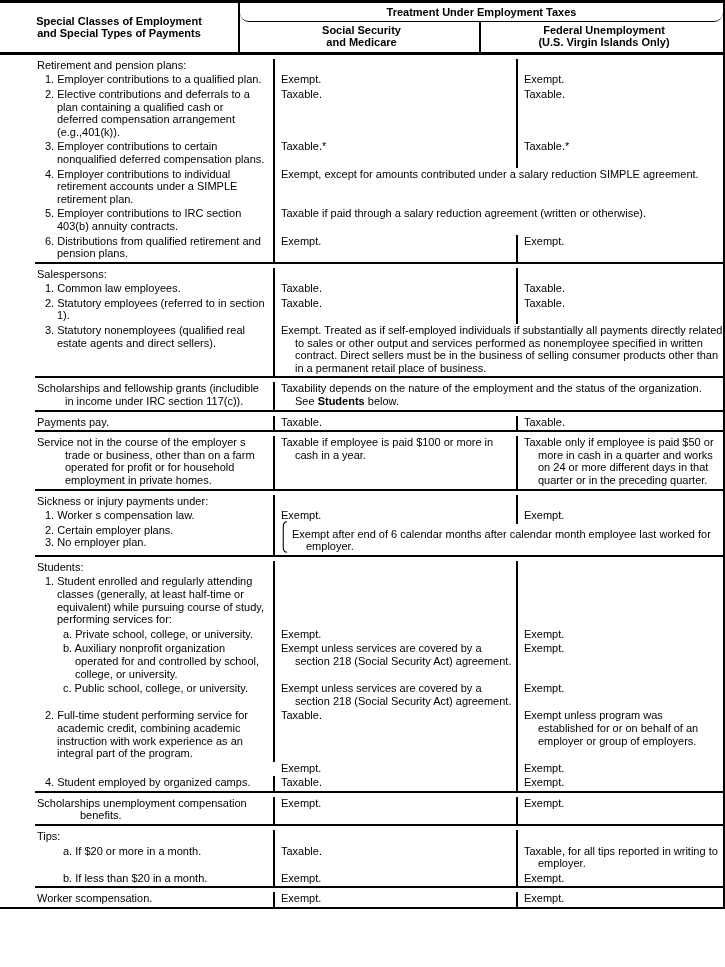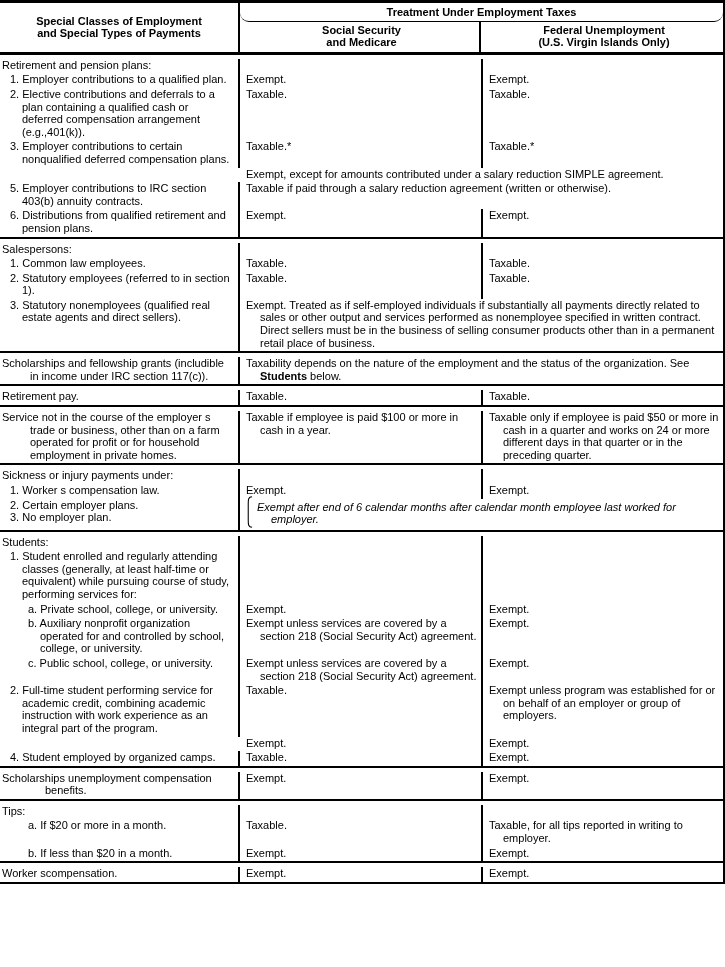--- a/index.html
+++ b/index.html
@@ -41,35 +41,36 @@
     text-align:center;white-space:pre-line;
     padding:2px 0 3px 4px;min-height:28px;box-sizing:border-box;
   }
   .hc2{border-right:2px solid #000;}
   
   #tbody{border-right:2px solid #000;border-bottom:2px solid #000;box-sizing:border-box;}
   section.sec{
     display:grid;
     grid-template-columns:240px 241px auto;
     padding-top:4px;
+    margin-left:35px;
   }
   section.sec + section.sec{border-top:2px solid #000;}
   .cell{padding-bottom:2px;box-sizing:border-box;}
   .c1{grid-column:1/2;border-right:2px solid #000;padding-right:8px;}
   .c1 .ln{margin:0;}
   .ln.label{padding-left:2px;}
   .ln.sec{padding-left:30px;text-indent:-28px;}
   .ln.sup{padding-left:45px;text-indent:-43px;}
   .ln.num{padding-left:22px;text-indent:-12px;}
   .ln.let{padding-left:40px;text-indent:-12px;}
   .c2{grid-column:2/3;padding-left:20px;text-indent:-14px;padding-right:2px;}
   .c3{grid-column:3/4;padding-left:20px;text-indent:-14px;padding-right:3px;border-left:2px solid #000;}
   .c3fill{grid-column:3/4;border-left:2px solid #000;}
   .span2{grid-column:2/4;padding-left:20px;text-indent:-14px;}
-  .span2.with-brace{display:flex;text-indent:0;padding-left:4px;align-items:center;font-style:italic;}
+  .span2.with-brace{display:flex;text-indent:0;padding-left:4px;align-items:flex-end;}
   .brace-svg{flex:0 0 10px;margin-top:-3px;}
   .brace-text{padding-left:17px;text-indent:-14px;padding-right:4px;}
   
   .footnote{
     font-style:italic;
     padding:5px 2px 4px 2px;
   }
 </style>
 </head>
 <body>
@@ -100,20 +101,23 @@
         <div class="cell c1">
           <div class="ln num">2. Elective contributions and deferrals to a plan containing a qualified cash or deferred compensation arrangement (e.g.,401(k)).</div>
         </div>
         <div class="cell c2">Taxable.</div>
         <div class="cell c3">Taxable.</div>
         <div class="cell c1">
           <div class="ln num">3. Employer contributions to certain nonqualified deferred compensation plans.</div>
         </div>
         <div class="cell c2">Taxable.*</div>
         <div class="cell c3">Taxable.*</div>
+        <div class="cell c1">
+          <div class="ln num">4. Employer contributions to individual retirement accounts under a SIMPLE retirement plan.</div>
+        </div>
         <div class="cell span2">Exempt, except for amounts contributed under a salary reduction SIMPLE agreement.</div>
         <div class="cell c1">
           <div class="ln num">5. Employer contributions to IRC section 403(b) annuity contracts.</div>
         </div>
         <div class="cell span2">Taxable if paid through a salary reduction agreement (written or otherwise).</div>
         <div class="cell c1">
           <div class="ln num">6. Distributions from qualified retirement and pension plans.</div>
         </div>
         <div class="cell c2">Exempt.</div>
         <div class="cell c3">Exempt.</div>
@@ -139,21 +143,21 @@
         <div class="cell span2">Exempt. Treated as if self-employed individuals if substantially all payments directly related to sales or other output and services performed as nonemployee specified in written contract. Direct sellers must be in the business of selling consumer products other than in a permanent retail place of business.</div>
       </section>
       <section class="sec">
         <div class="cell c1">
           <div class="ln sec">Scholarships and fellowship grants (includible in income under IRC section 117(c)).</div>
         </div>
         <div class="cell span2">Taxability depends on the nature of the employment and the status of the organization. See <b>Students</b> below.</div>
       </section>
       <section class="sec">
         <div class="cell c1">
-          <div class="ln sec">Retirement pay.</div>
+          <div class="ln sec">Payments pay.</div>
         </div>
         <div class="cell c2">Taxable.</div>
         <div class="cell c3">Taxable.</div>
       </section>
       <section class="sec">
         <div class="cell c1">
           <div class="ln sec">Service not in the course of the employer s trade or business, other than on a farm operated for profit or for household employment in private homes.</div>
         </div>
         <div class="cell c2">Taxable if employee is paid $100 or more in cash in a year.</div>
         <div class="cell c3">Taxable only if employee is paid $50 or more in cash in a quarter and works on 24 or more different days in that quarter or in the preceding quarter.</div>

